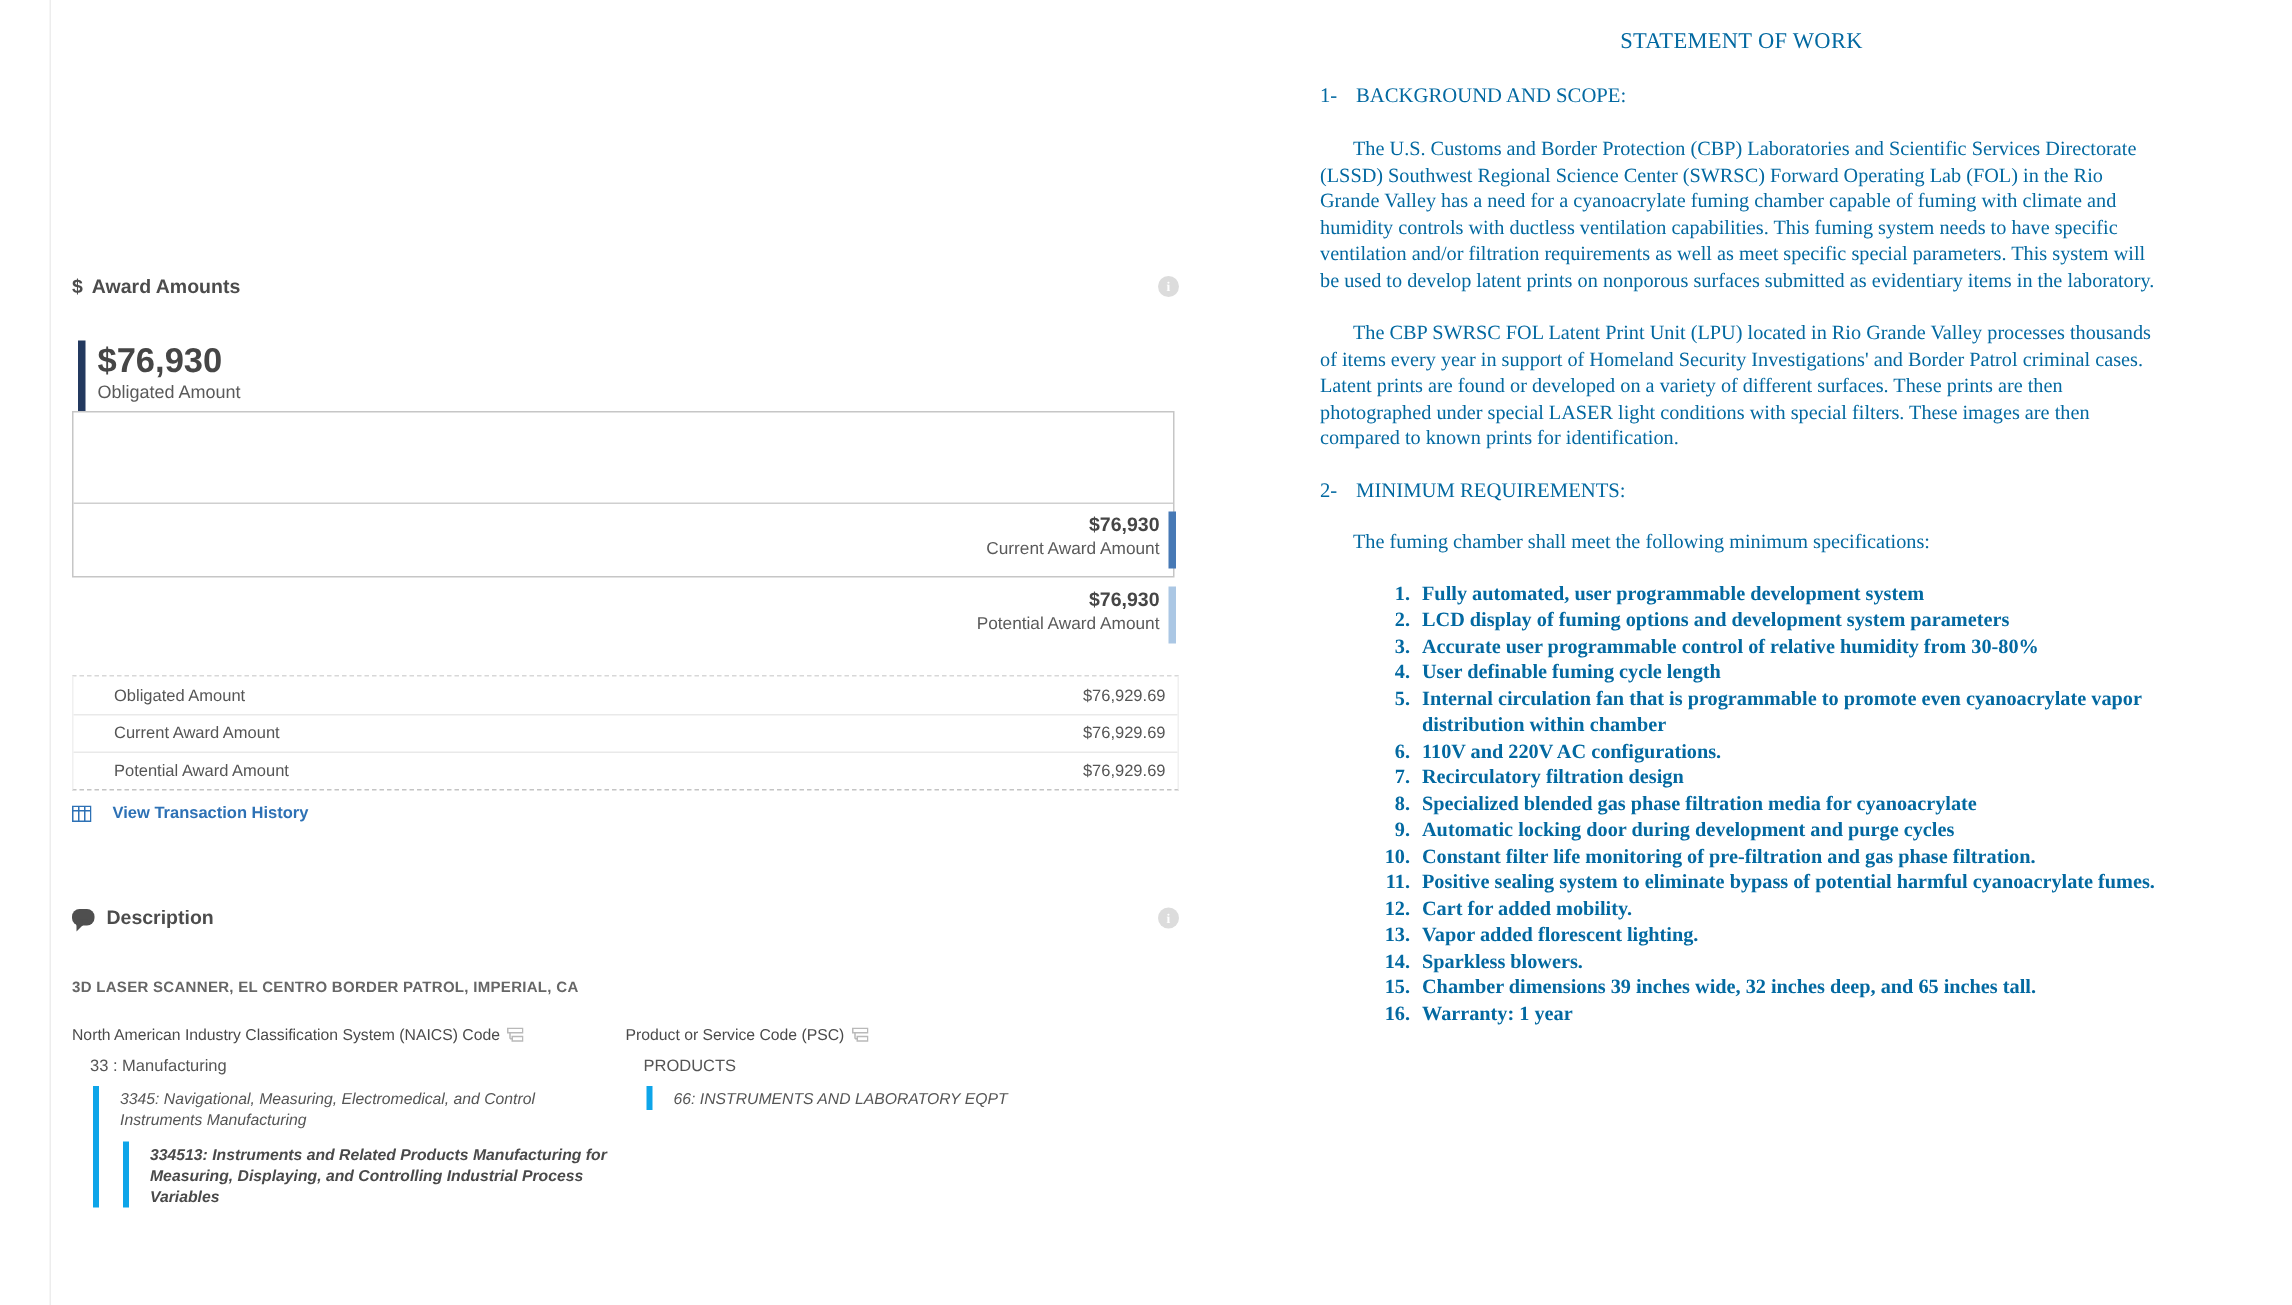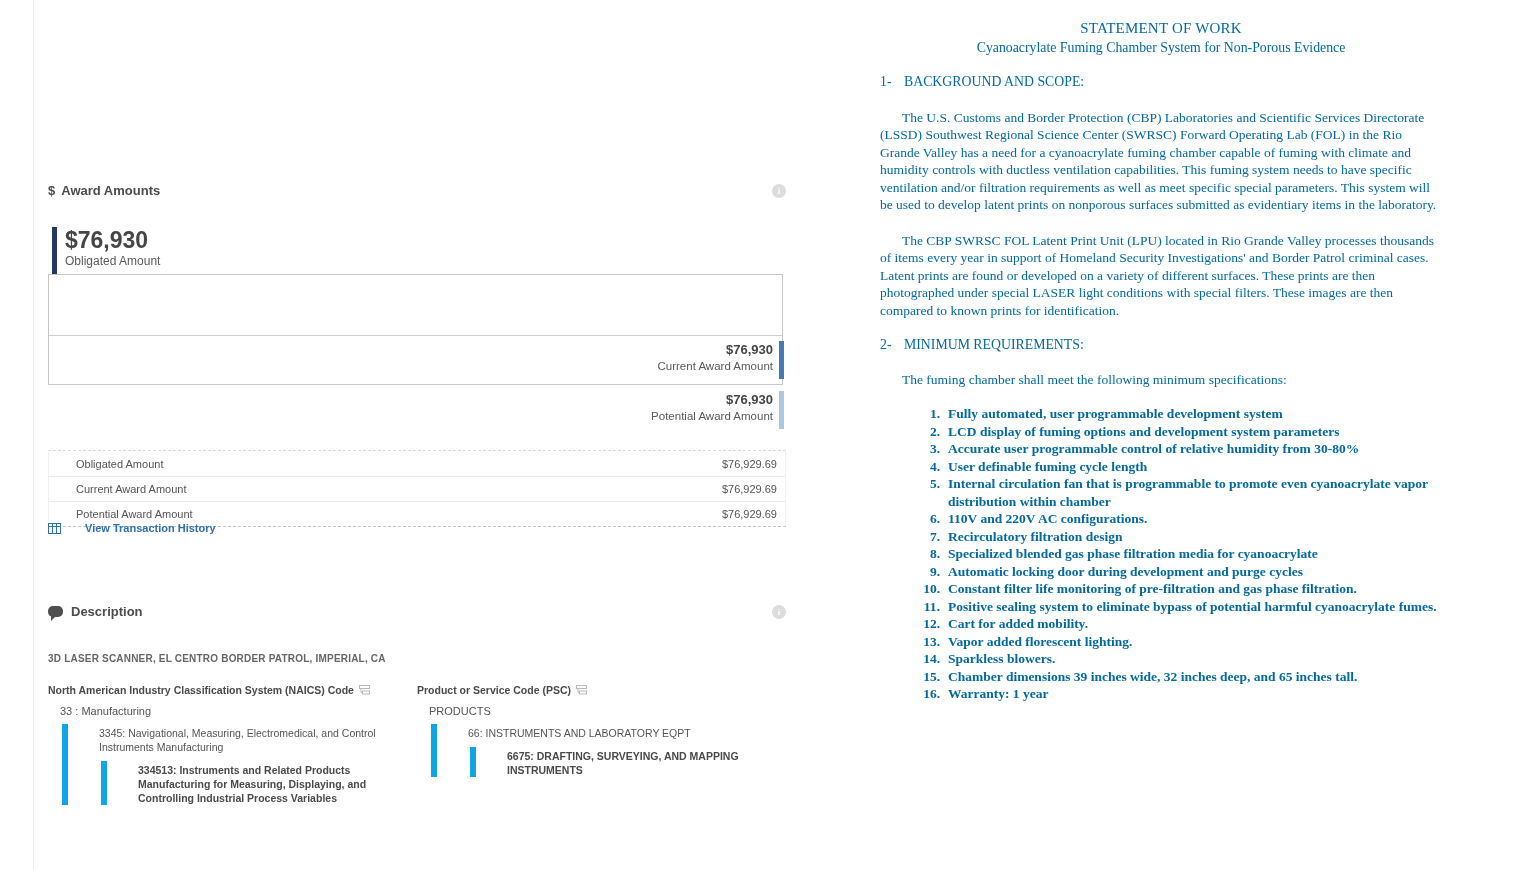--- a/index.html
+++ b/index.html
@@ -32,34 +32,34 @@
   #potential-tick { left:779px; top:391px; background:#abc7e4; }
 
   
   .amounts-table { position:absolute; left:48px; top:450px; width:738px; border-left:1px solid #f0f0f0; border-right:1px solid #f0f0f0;
                    border-top:1px dashed #d8d8d8; border-bottom:1px dashed #c4c4c4; }
   .amounts-table .t-row { display:flex; justify-content:space-between; align-items:center; height:25px; padding:0 8px 0 27px;
                           font-size:11px; color:#555555; }
   .amounts-table .t-row + .t-row { border-top:1px solid #e9e9e9; }
   .amounts-table .t-val { color:#555555; }
 
-  .txn-link { position:absolute; left:48px; top:522px; display:flex; align-items:center; gap:24px; color:#2d71b5;
+  .txn-link { position:absolute; left:48px; top:536px; display:flex; align-items:center; gap:14px; color:#2d71b5;
               font-size:11px; font-weight:bold; cursor:pointer; text-decoration:none; }
 
   
   #desc-heading-row { top:604px; }
   .bubble-icon { position:relative; width:15px; height:11px; background:#4f4f4f; border-radius:5px; margin-right:2px; }
   .bubble-icon::after { content:""; position:absolute; left:3px; bottom:-4px; border:4px solid transparent; border-top-color:#4f4f4f; border-left-color:#4f4f4f; width:0; height:0; }
   .award-desc-text { position:absolute; left:48px; top:653px; font-size:10px; font-weight:600; color:#666666; letter-spacing:0.2px; }
 
   .codes-wrap { position:absolute; left:48px; top:684px; width:738px; display:flex; }
   .codes-col { width:376px; }
-  .codes-col .code-heading { font-size:10.5px; font-weight:bold; color:#4a4a4a; display:flex; align-items:center; gap:5px; }
+  .codes-col .code-heading { font-size:10.5px; font-weight:normal; color:#4a4a4a; display:flex; align-items:center; gap:5px; }
   .codes-col .lvl1 { font-size:11px; color:#555555; margin:9px 0 0 12px; }
-  .lvl-wrap { margin-left:14px; border-left:6px solid #0ea5e9; padding-left:31px; margin-top:7px; }
+  .lvl-wrap { margin-left:14px; border-left:4px solid #0ea5e9; padding-left:14px; margin-top:7px;font-style:italic; }
   .lvl2 { font-size:10.5px; color:#555555; line-height:14px; max-width:320px; padding-top:2px; }
   .lvl-wrap .lvl-wrap { margin-left:2px; margin-top:7px; }
   .lvl3 { font-size:10.5px; font-weight:bold; color:#4a4a4a; line-height:14px; max-width:310px; padding-top:2px; }
   .hier-icon { color:#b9b9b9; }
 
   
   #document { position:absolute; left:880px; top:20px; width:562px; font-family:"Liberation Serif","DejaVu Serif",serif;
               color:#0369a1; font-size:13.5px; line-height:17.5px; }
   .doc-title { text-align:center; font-size:15px; letter-spacing:0.2px; }
   .doc-subtitle { text-align:center; font-size:13.8px; margin-top:1px; }
@@ -169,30 +169,26 @@
       <svg class="hier-icon" width="11" height="10" viewBox="0 0 11 10">
         <rect x="0.5" y="0.5" width="10" height="3" fill="none" stroke="#b9b9b9"></rect>
         <rect x="3.5" y="6" width="7" height="3" fill="none" stroke="#b9b9b9"></rect>
         <line x1="2" y1="3.5" x2="2" y2="7.5" stroke="#b9b9b9"></line>
           <line x1="2" y1="7.5" x2="3.5" y2="7.5" stroke="#b9b9b9"></line>
       </svg>
     </div>
     <div class="lvl1">PRODUCTS</div>
     <div class="lvl-wrap">
       <div class="lvl2">66: INSTRUMENTS AND LABORATORY EQPT</div>
-      <div class="lvl-wrap">
-        <div class="lvl3">6675: DRAFTING, SURVEYING, AND MAPPING INSTRUMENTS</div>
-      </div>
     </div>
   </div>
 </div>
 
 <div id="document">
   <div class="doc-title">STATEMENT OF WORK</div>
-  <div class="doc-subtitle">Cyanoacrylate Fuming Chamber System for Non-Porous Evidence</div>
 
   <div class="doc-heading">
     <span class="h-num">1-</span>
     <span>BACKGROUND AND SCOPE:</span>
   </div>
 
   <p class="doc-para">The U.S. Customs and Border Protection (CBP) Laboratories and Scientific Services Directorate (LSSD) Southwest Regional Science Center (SWRSC) Forward Operating Lab (FOL) in the Rio Grande Valley has a need for a cyanoacrylate fuming chamber capable of fuming with climate and humidity controls with ductless ventilation capabilities.  This fuming system needs to have specific ventilation and/or filtration requirements as well as meet specific special parameters.  This system will be used to develop latent prints on nonporous surfaces submitted as evidentiary items in the laboratory.</p>
   <p class="doc-para">The CBP SWRSC FOL Latent Print Unit (LPU) located in Rio Grande Valley processes thousands of items every year in support of Homeland Security Investigations' and Border Patrol criminal cases.  Latent prints are found or developed on a variety of different surfaces. These prints are then photographed under special LASER light conditions with special filters. These images are then compared to known prints for identification.</p>
 
   <div class="doc-heading">

